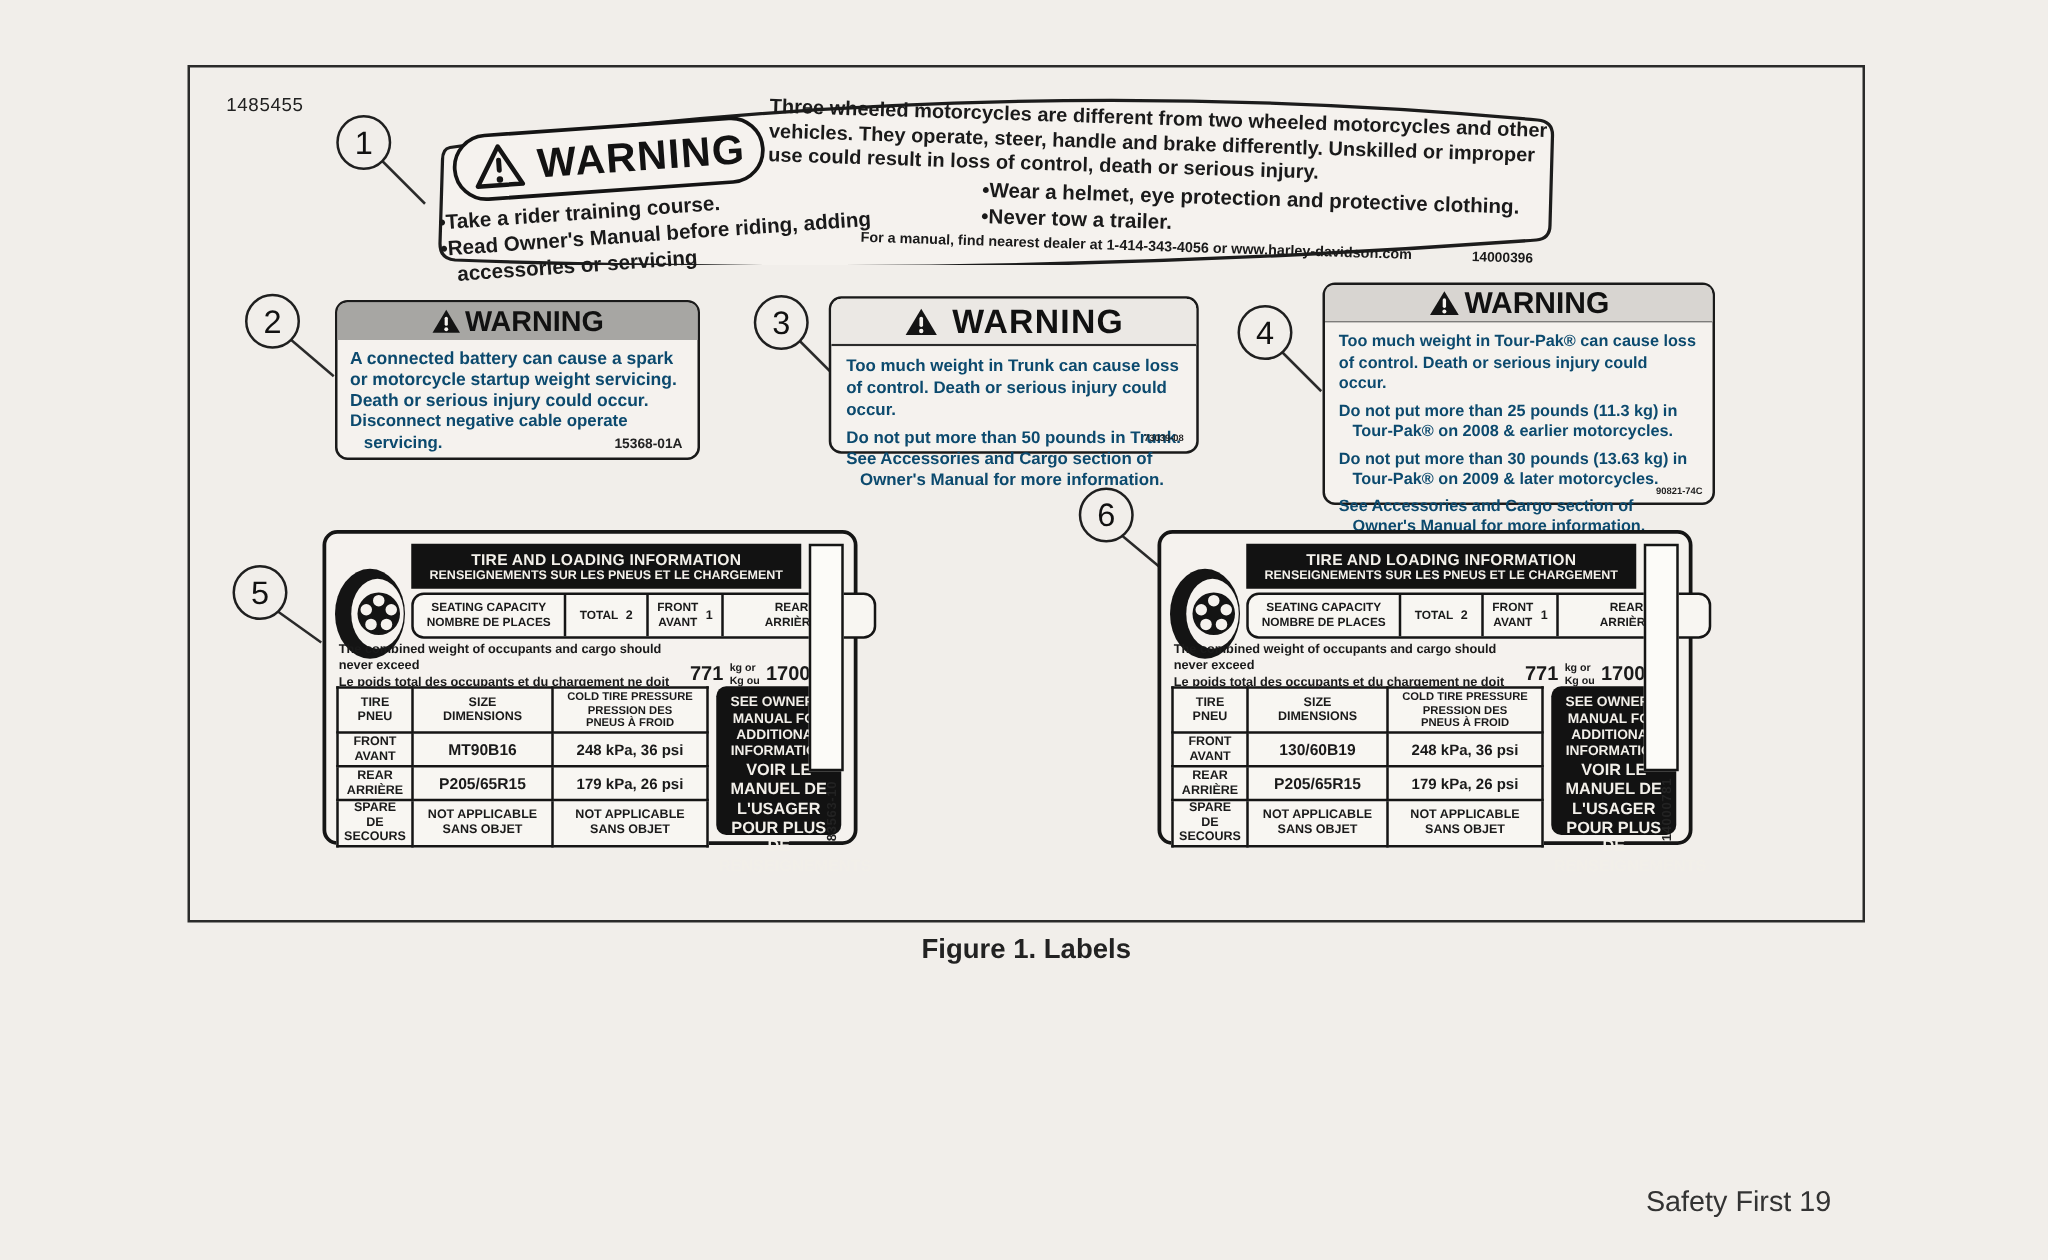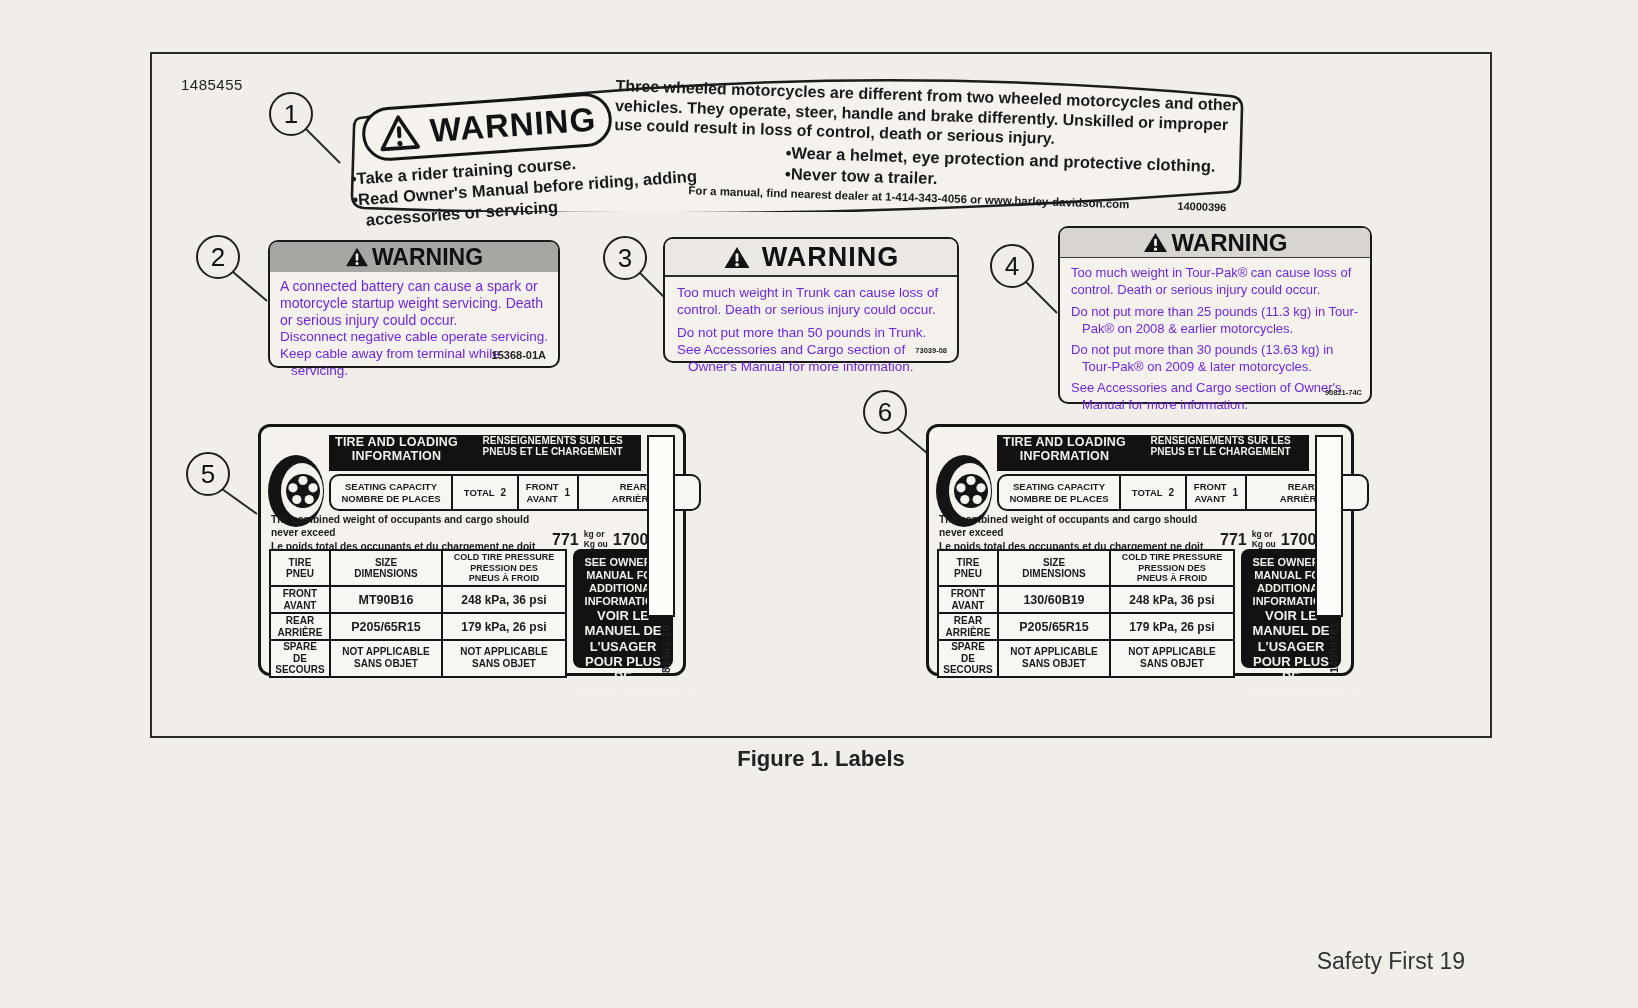--- a/index.html
+++ b/index.html
@@ -44,21 +44,21 @@
   .banner-right { position:absolute; left:282px; top:12px; width:636px; transform:rotate(1.8deg); }
   .banner-right .para { font-size:16px; font-weight:700; line-height:1.22; }
   .banner-right-bullets { margin:2px 0 0 172px; font-size:16.5px; font-weight:700; line-height:1.3; }
   .banner-fine { margin:3px 0 0 76px; display:flex; align-items:baseline; gap:48px; }
   .banner-fine .fp { font-size:11.5px; font-weight:700; }
   .banner-fine .pn { font-size:11px; font-weight:700; }
 
   
   .wlabel { position:absolute; background:#f5f2ee; border:2.5px solid #1a1a1a; border-radius:10px; z-index:2; }
   .wlabel .hdr { display:flex; align-items:center; justify-content:center; font-weight:800; color:#111; }
-  .wlabel .body { font-weight:400; color:#6d28d9; }
+  .wlabel .body { font-weight:700; color:#0c4a6e; }
   .wlabel .body li { list-style:none; padding-left:11px; text-indent:-11px; }
   .pn-abs { position:absolute; font-weight:700; color:#222; }
 
   .label2 { left:268px; top:240px; width:292px; height:128px; }
   .label2 .hdr { height:30px; background:#a7a6a3; border-radius:7px 7px 0 0; gap:3px; font-size:23px; }
   .label2 .body { padding:6px 10px 0 10px; font-size:14px; line-height:1.2; }
   .label2 .body ul { font-size:13.5px; line-height:1.26; }
 
   .label3 { left:663px; top:237px; width:296px; height:126px; }
   .label3 .hdr { height:38px; background:#ebe8e4; border-bottom:2px solid #2b2b2b; border-radius:8px 8px 0 0; gap:11px; font-size:27px; letter-spacing:1px; }
@@ -71,21 +71,21 @@
   .label4 .body p { margin-bottom:6px; }
   .label4 .body li { margin-bottom:5px; }
 
   
   .tl { position:absolute; top:424px; width:428px; height:252px; background:#f5f2ee;
         border:3px solid #151515; border-radius:12px; z-index:2; }
   .tl-5 { left:258px; } .tl-6 { left:926px; }
   .tl-tire { position:absolute; left:5px; top:26px; }
   .tl-hdrbar {
     position:absolute; left:68px; top:8px; width:312px; height:36px; background:#121212;
-    color:#f3f0ea; text-align:center; font-weight:700; display:flex; flex-direction:row; justify-content:center;
+    color:#f3f0ea; text-align:center; font-weight:700; display:flex; flex-direction:column; justify-content:center;
   }
   .tl-hdrbar .t1 { font-size:12.5px; letter-spacing:.2px; }
   .tl-hdrbar .t2 { font-size:10px; }
   .tl-seat {
     position:absolute; left:68px; top:47px; width:372px; height:37px;
     border:2.5px solid #151515; border-radius:10px; display:flex; background:#f8f6f2;
   }
   .tl-seat .cell { display:flex; align-items:center; justify-content:center; gap:6px; }
   .tl-seat .cell + .cell { border-left:2.5px solid #151515; }
   .tl-seat .lbl { font-size:9.5px; font-weight:700; line-height:1.18; text-align:center; }
@@ -184,21 +184,20 @@
       <polygon points="13,2 25,22 1,22" fill="#141414"></polygon>
       <rect x="11.6" y="8" width="2.8" height="8" rx="1.4" fill="#f5f2ee"></rect>
       <circle cx="13" cy="19" r="1.7" fill="#f5f2ee"></circle>
     </svg>
     <span>WARNING</span>
   </div>
   <div class="body">
     <p>A connected battery can cause a spark or motorcycle startup weight servicing. Death or serious injury could occur.</p>
     <ul>
       <li>Disconnect negative cable operate servicing.</li>
-      <li>Keep cable away from terminal while servicing.</li>
     </ul>
   </div>
   <span class="pn-abs" style="right:12px;bottom:5px;font-size:11px;">15368-01A</span>
 </div>
 
 <div class="wlabel label3">
   <div class="hdr">
     <svg width="28" height="25" viewBox="0 0 26 24">
       <polygon points="13,2 25,22 1,22" fill="#141414"></polygon>
       <rect x="11.6" y="8" width="2.8" height="8" rx="1.4" fill="#f5f2ee"></rect>

